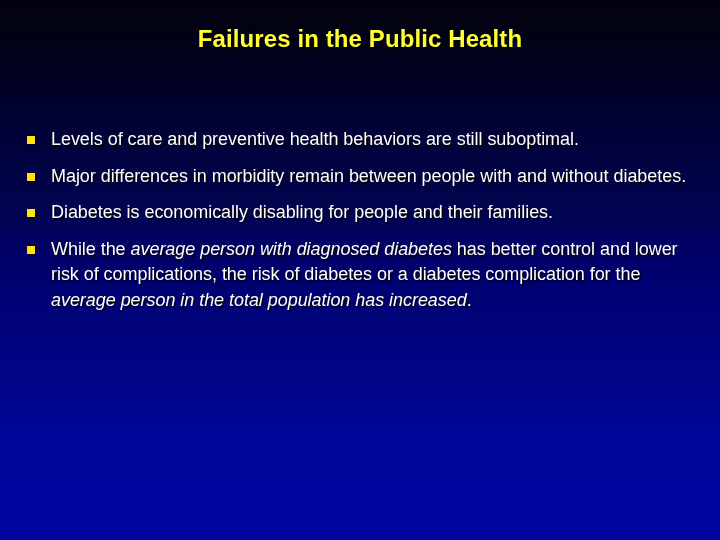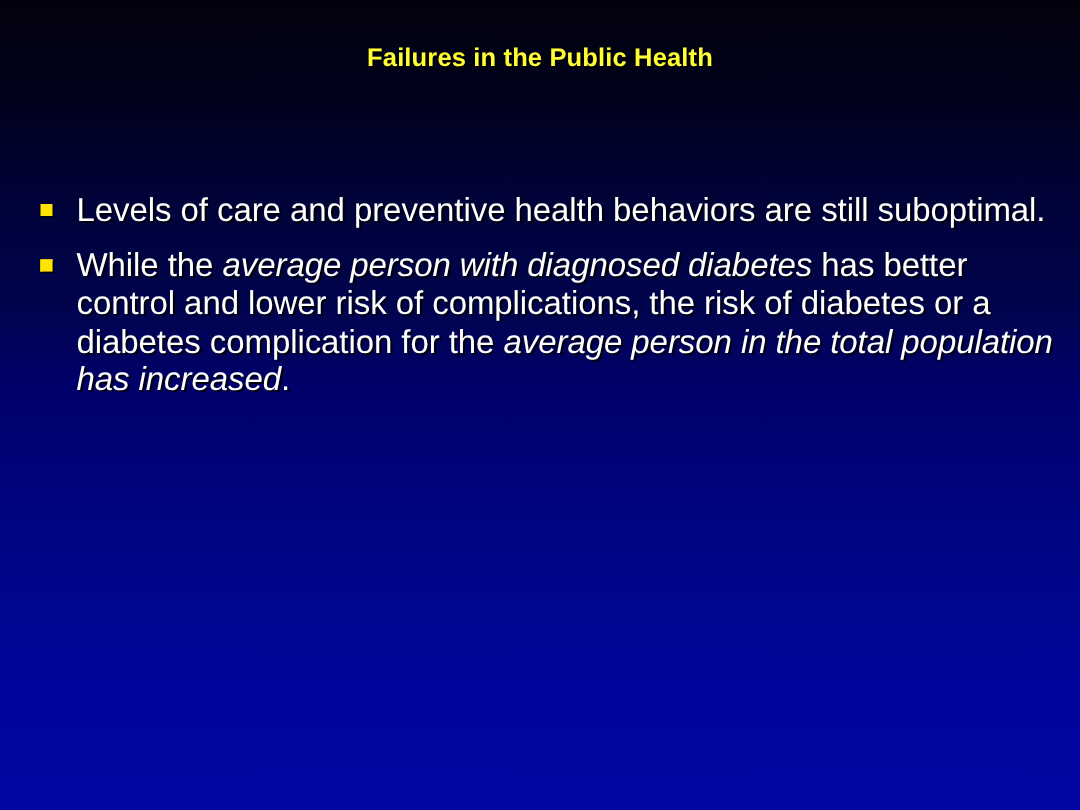--- a/index.html
+++ b/index.html
@@ -29,21 +29,21 @@
   #title-block {
     position: absolute;
     top: 22px;
     left: 0;
     width: 720px;
     text-align: center;
   }
 
   .title-line {
     color: #ffff33;
-    font-size: 17px;
+    font-size: 24px;
     font-weight: bold;
     line-height: 33px;
     letter-spacing: 0.1px;
     text-shadow: 1.5px 1.5px 0 rgba(0,0,0,0.85);
     white-space: nowrap;
   }
 
   
   #bullets {
     position: absolute;
@@ -63,21 +63,21 @@
     left: 3px;
     top: 9px;
     width: 8px;
     height: 8px;
     background: #ffe400;
     box-shadow: 1px 1px 0 rgba(0,0,0,0.7);
   }
 
   .bullet-text {
     color: #ffffff;
-    font-size: 22px;
+    font-size: 18px;
     line-height: 25.5px;
     text-shadow: 1.5px 1.5px 0 rgba(0,0,0,0.8);
     letter-spacing: -0.05px;
   }
 
   .bullet-text i {
     font-style: italic;
   }
 </style>
 </head>
@@ -85,17 +85,18 @@
 
 <div id="slide">
 
   <div id="title-block">
     <div class="title-line">Failures in the Public Health</div>
   </div>
 
   <div id="bullets">
       <div class="bullet-row"><span class="bullet-marker"></span><span class="bullet-text"><span>Levels of care and preventive health behaviors are still suboptimal.</span></span></div>
       <div class="bullet-row"><span class="bullet-marker"></span></div>
-      <div class="bullet-row"><span class="bullet-marker"></span></div>
+      <div class="bullet-row"><span class="bullet-marker"></span><span class="bullet-text"><span>Major differences in morbidity remain between people with and without diabetes.</span></span></div>
+      <div class="bullet-row"><span class="bullet-marker"></span><span class="bullet-text"><span>Diabetes is economically disabling for people and their families.</span></span></div>
       <div class="bullet-row"><span class="bullet-marker"></span><span class="bullet-text"><span>While the </span><i>average person with diagnosed diabetes</i><span> has better control and lower risk of complications, the risk of diabetes or a diabetes complication for the </span><i>average person in the total population has increased</i><span>.</span></span></div>
     </div>
 
 </div>
 
 </body></html>

